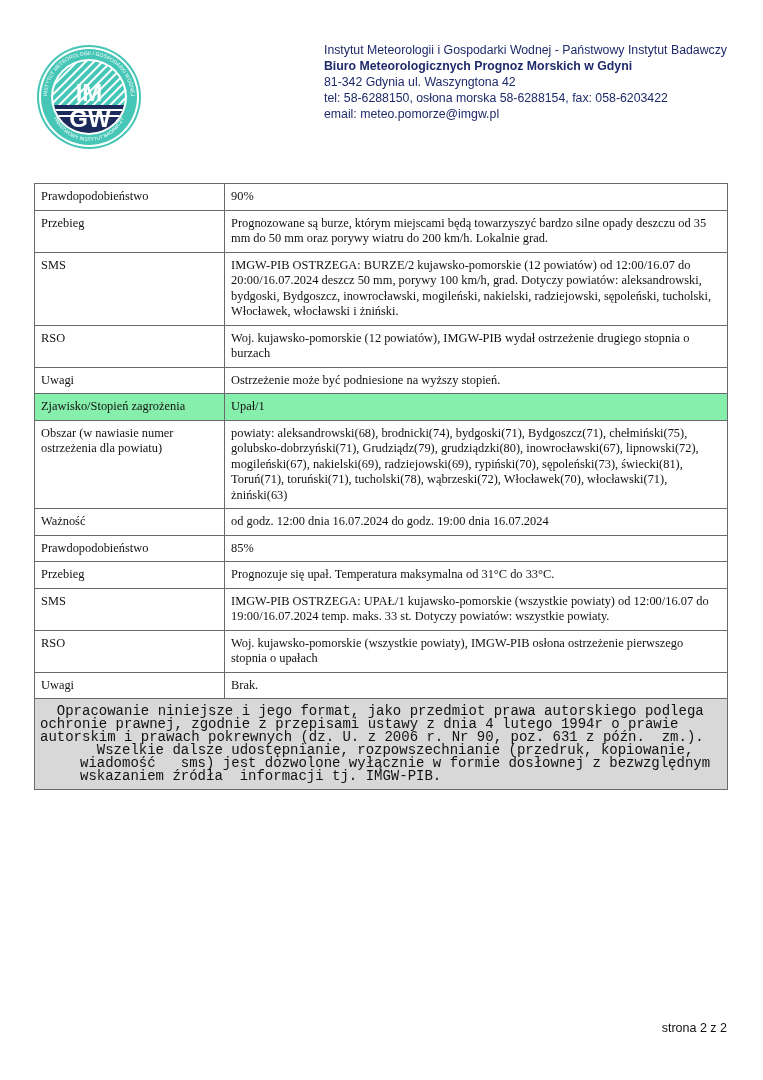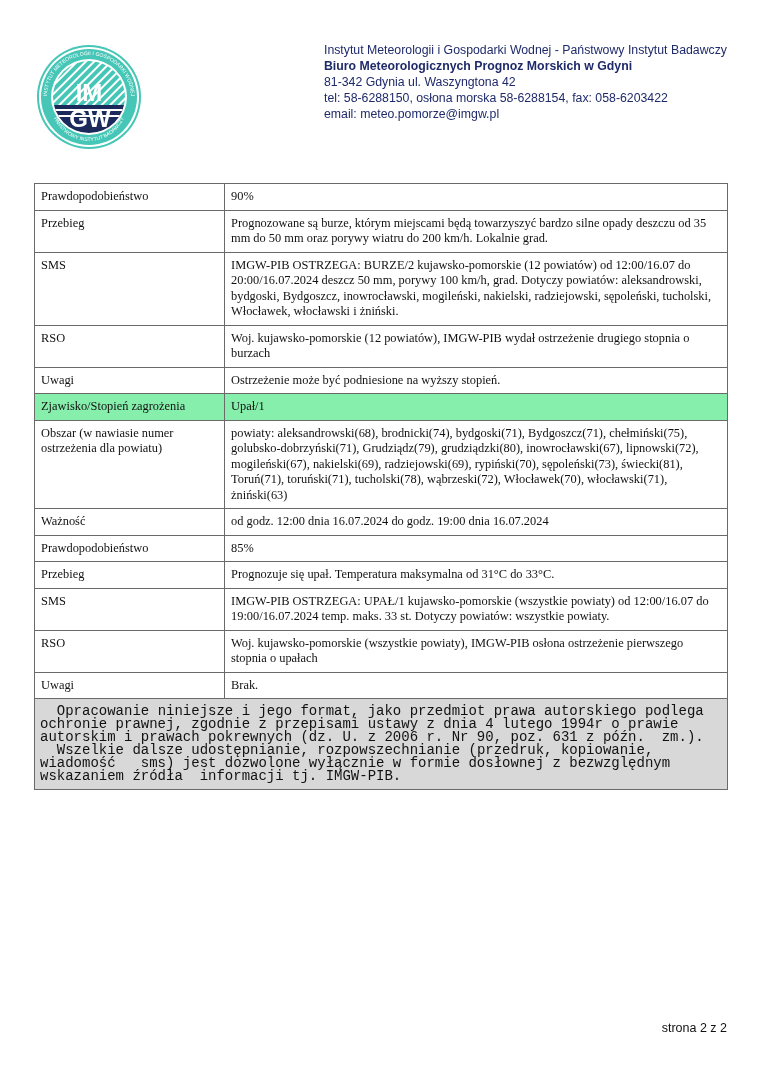--- a/index.html
+++ b/index.html
@@ -126,19 +126,19 @@
       <td class="k">RSO</td>
       <td>Woj. kujawsko-pomorskie (wszystkie powiaty), IMGW-PIB osłona ostrzeżenie pierwszego stopnia o upałach</td>
     </tr>
     <tr>
       <td class="k">Uwagi</td>
       <td>Brak.</td>
     </tr>
     <tr class="note">
       <td colspan="2">
         <div style="white-space: pre-wrap;">  Opracowanie niniejsze i jego format, jako przedmiot prawa autorskiego podlega ochronie prawnej, zgodnie z przepisami ustawy z dnia 4 lutego 1994r o prawie autorskim i prawach pokrewnych (dz. U. z 2006 r. Nr 90, poz. 631 z późn.  zm.).</div>
-        <div style="white-space: pre-wrap;">  Wszelkie dalsze udostępnianie, rozpowszechnianie (przedruk, kopiowanie, wiadomość   sms) jest dozwolone wyłącznie w formie dosłownej z bezwzględnym wskazaniem źródła  informacji tj. IMGW-PIB.</div>
+        <div style="white-space: pre-wrap; margin-left: 40px;">  Wszelkie dalsze udostępnianie, rozpowszechnianie (przedruk, kopiowanie, wiadomość   sms) jest dozwolone wyłącznie w formie dosłownej z bezwzględnym wskazaniem źródła  informacji tj. IMGW-PIB.</div>
       </td>
     </tr>
   </tbody>
 </table>
 
 <div class="footer">strona 2 z 2</div>
 
 </body></html>

